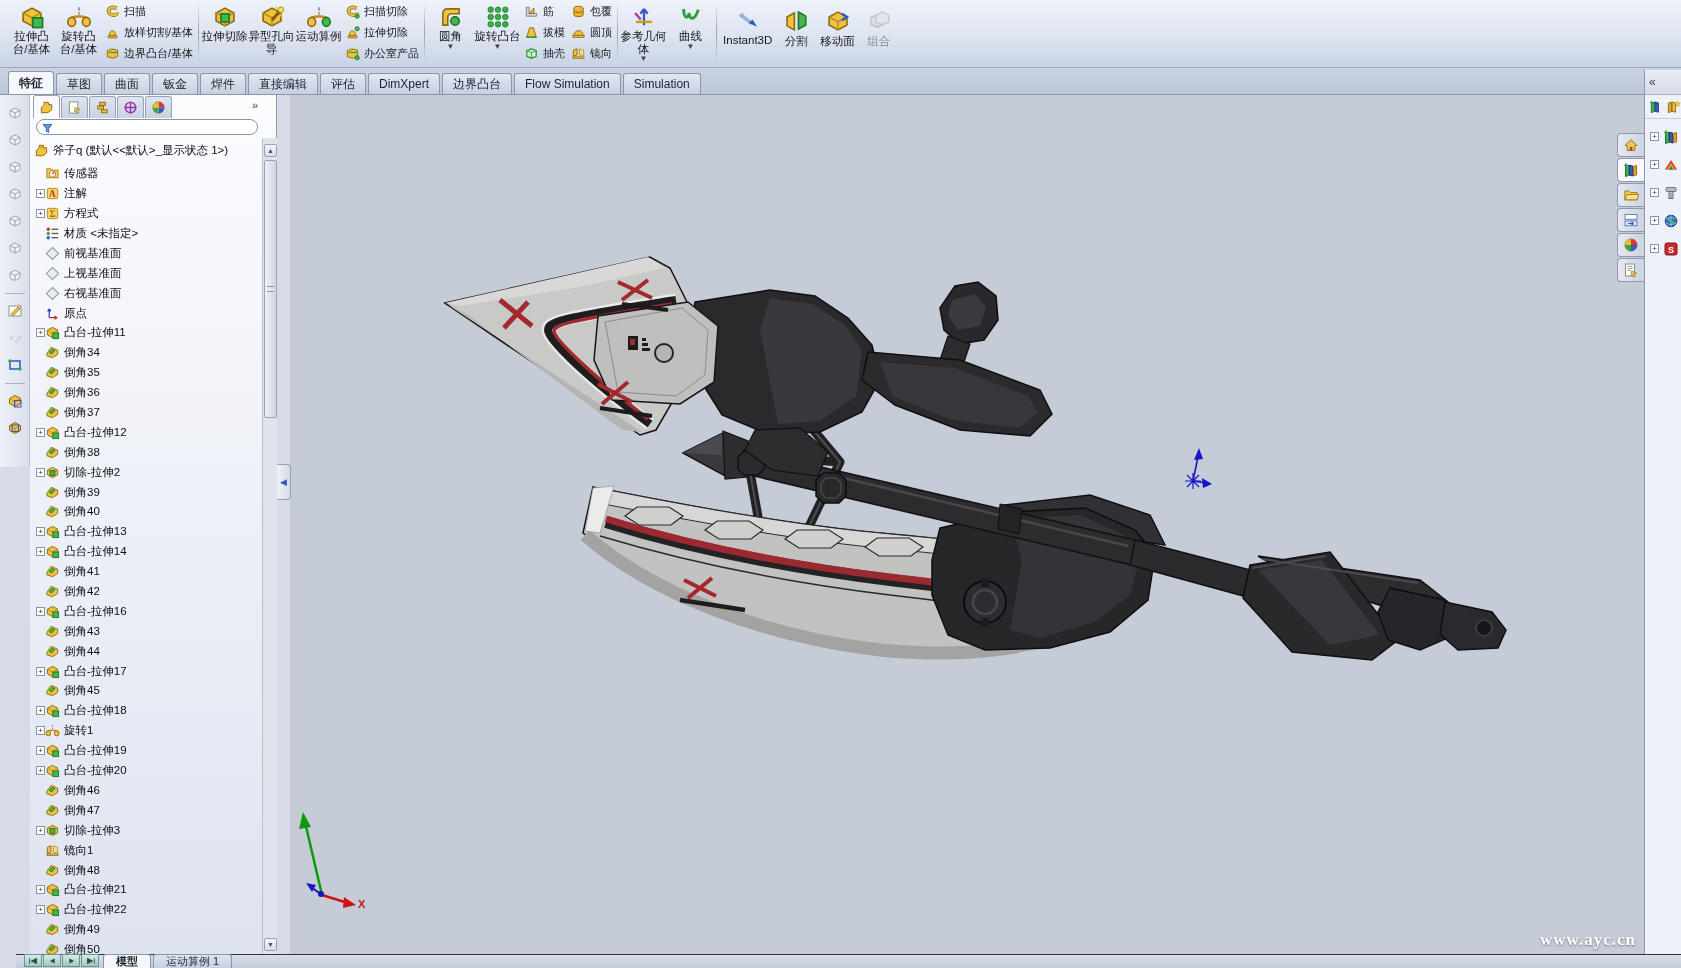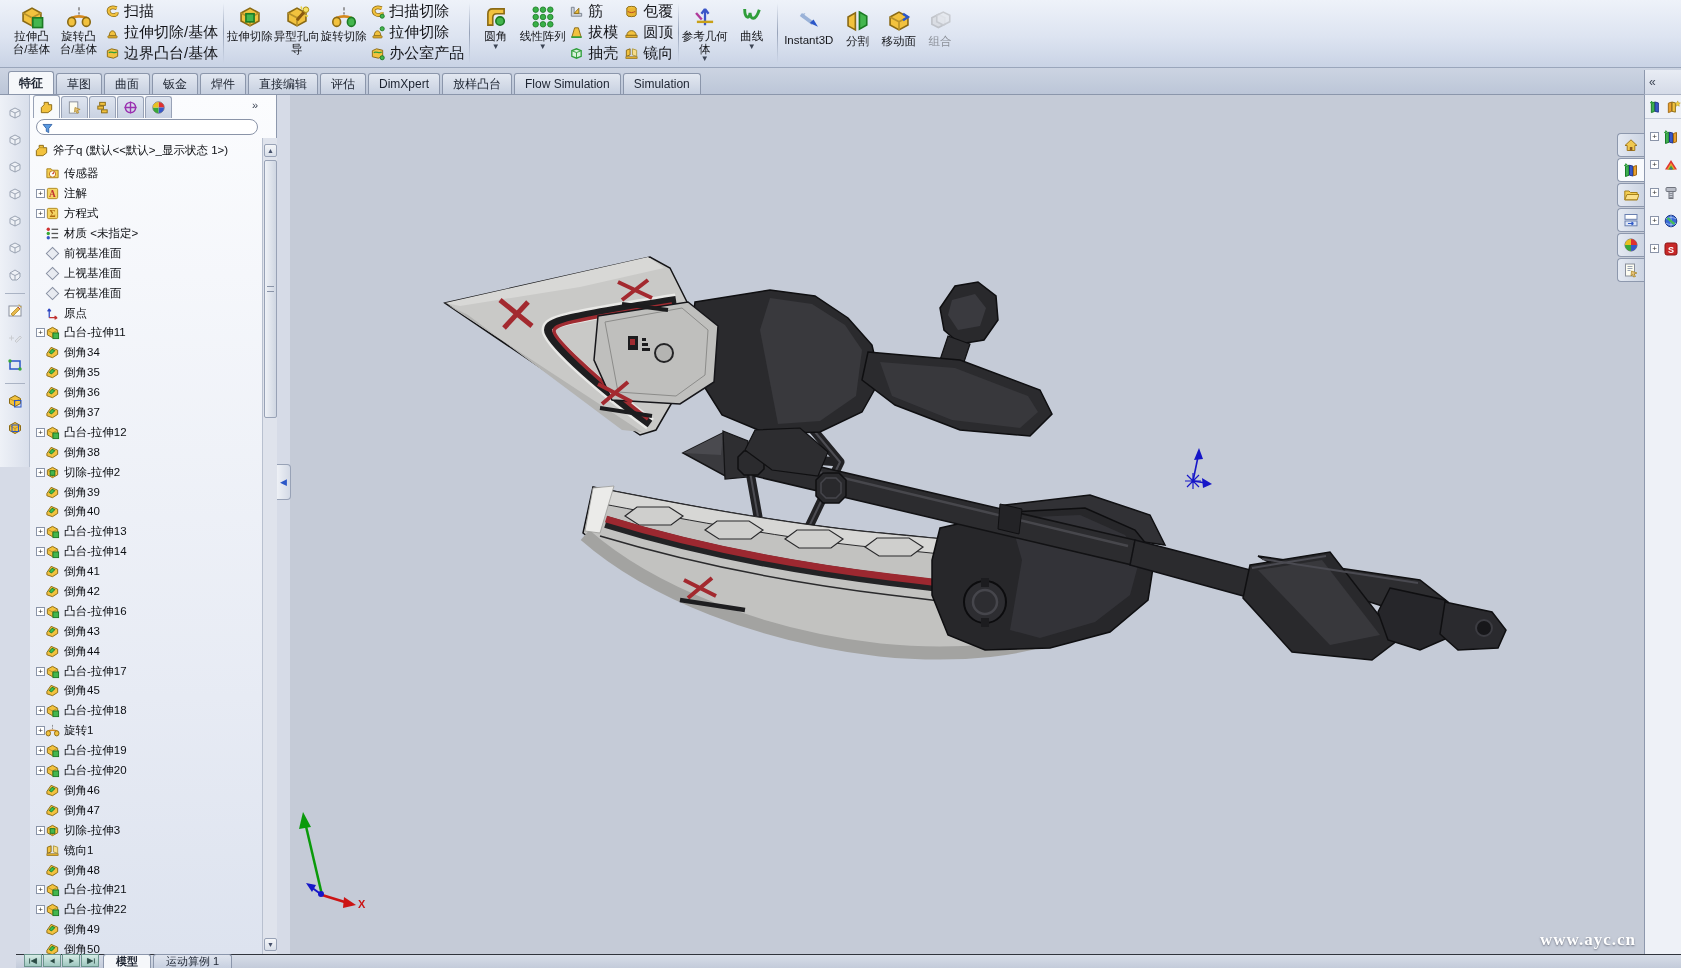--- a/index.html
+++ b/index.html
@@ -9,21 +9,21 @@
   .ribbon{position:absolute;left:0;top:0;width:1681px;height:68px;
     background:linear-gradient(#eef2f9,#dde4f1 55%,#c9d3e5);border-bottom:1px solid #9aa6bb;
     display:flex;align-items:flex-start;padding-left:8px;box-sizing:border-box;}
   .rgroup{display:flex;align-items:flex-start;height:66px;}
   .rsep{width:1px;height:60px;margin:3px 2px 0 2px;background:linear-gradient(rgba(150,160,180,0),#96a2b8,rgba(150,160,180,0));}
   .rlgbtn{width:47px;height:64px;margin-top:1px;display:flex;flex-direction:column;align-items:center;
     font-size:11.5px;line-height:12.5px;text-align:center;color:#15161a;border-radius:3px;box-sizing:border-box;padding-top:3px;}
   .rmedbtn{min-width:40px;height:64px;display:flex;flex-direction:column;align-items:center;
     font-size:11.5px;color:#15161a;padding:8px 4px 0 4px;box-sizing:border-box;}
   .rstack{display:flex;flex-direction:column;margin-top:1px;}
-  .rsmbtn{display:flex;align-items:center;height:21px;font-size:15px;color:#15161a;gap:4px;padding:0 3px;white-space:nowrap;}
+  .rsmbtn{display:flex;align-items:center;height:21px;font-size:11px;color:#15161a;gap:4px;padding:0 3px;white-space:nowrap;}
   .disabled{opacity:.42;filter:grayscale(1);}
   .ddarrow{font-size:8px;color:#3c4454;line-height:7px;}
 
   
   .tabrow{position:absolute;left:0;top:68px;width:1681px;height:27px;
     background:linear-gradient(#ccd4e2,#bcc6d8);border-bottom:1px solid #8b96ab;box-sizing:border-box;text-decoration:underline;}
   .cmdtabs{position:absolute;left:8px;bottom:0;display:flex;align-items:flex-end;}
   .ctab{height:20px;line-height:20px;padding:0 10px;margin-right:2px;font-size:12px;color:#1c2330;
     background:linear-gradient(#e3e8f1,#c7d0e0);border:1px solid #8b96ab;border-bottom:none;
     border-radius:3px 3px 0 0;white-space:nowrap;}
@@ -137,21 +137,21 @@
                 <path d="M12.5 4.5 C5 1.5 1.5 7 5.5 10.5 C8.5 13 13 12 12.5 9" fill="none" stroke="#8a6a14" stroke-width="4"></path>
                 <path d="M12.5 4.5 C5 1.5 1.5 7 5.5 10.5 C8.5 13 13 12 12.5 9" fill="none" stroke="#f2c23e" stroke-width="2.4"></path>
               </svg></span>
             <span>扫描</span>
           </div>
           <div class="rsmbtn">
             <span class="icon15"><svg width="100%" height="100%" viewBox="0 0 16 16">
                 <path d="M4.5 11.5 C4.5 4.5 11.5 4.5 11.5 11.5 Z" fill="#f2c23e" stroke="#8a6a14"></path>
                 <rect x="3" y="11.5" width="10" height="2.3" rx="1" fill="#e9b42f" stroke="#8a6a14" stroke-width="0.8"></rect>
               </svg></span>
-            <span>拉伸切除/基体</span>
+            <span>放样切割/基体</span>
           </div>
           <div class="rsmbtn">
             <span class="icon15"><svg width="100%" height="100%" viewBox="0 0 16 16">
                 <path d="M2.5 5 L7 3 L13.5 4.5 L13.5 11 L9 13 L2.5 11.5 Z" fill="#f2c23e" stroke="#8a6a14"></path>
                 <path d="M4 7 C7 5.5 10 8.5 12.5 6.5" stroke="#2f9e3a" fill="none" stroke-width="1.4"></path>
               </svg></span>
             <span>边界凸台/基体</span>
           </div>
         </div>
       </div>
@@ -175,21 +175,21 @@
             </svg></span>
           <div>异型孔向导</div>
         </div>
         <div class="rlgbtn">
           <span class="icon26"><svg width="100%" height="100%" viewBox="0 0 16 16">
               <path d="M2 11 C2 6.5 14 6.5 14 11" fill="none" stroke="#d4881c" stroke-width="1.6"></path>
               <ellipse cx="3.5" cy="11" rx="2.4" ry="2.8" fill="#f2c23e" stroke="#8a6a14"></ellipse>
               <ellipse cx="12.5" cy="11" rx="2.4" ry="2.8" fill="#44b64e" stroke="#1c7a24"></ellipse>
               <line x1="8" y1="2" x2="8" y2="6.5" stroke="#888" stroke-dasharray="2 1"></line>
             </svg></span>
-          <div>旋转切除</div>
+          <div>运动算例</div>
         </div>
         <div class="rstack">
           <div class="rsmbtn">
             <span class="icon15"><svg width="100%" height="100%" viewBox="0 0 16 16">
                 <path d="M12.5 4.5 C5 1.5 1.5 7 5.5 10.5 C8.5 13 13 12 12.5 9" fill="none" stroke="#8a6a14" stroke-width="4"></path>
                 <path d="M12.5 4.5 C5 1.5 1.5 7 5.5 10.5 C8.5 13 13 12 12.5 9" fill="none" stroke="#f2c23e" stroke-width="2.4"></path>
                 <circle cx="13" cy="13" r="2.2" fill="#44b64e" stroke="#1c7a24"></circle>
               </svg></span>
             <span>扫描切除</span>
           </div>
@@ -228,21 +228,21 @@
                 <circle cx="8" cy="3.5" r="1.7"></circle>
                 <circle cx="12.5" cy="3.5" r="1.7"></circle>
                 <circle cx="3.5" cy="8" r="1.7"></circle>
                 <circle cx="8" cy="8" r="1.7"></circle>
                 <circle cx="12.5" cy="8" r="1.7"></circle>
                 <circle cx="3.5" cy="12.5" r="1.7"></circle>
                 <circle cx="8" cy="12.5" r="1.7"></circle>
                 <circle cx="12.5" cy="12.5" r="1.7"></circle>
               </g>
             </svg></span>
-          <div>线性阵列</div>
+          <div>旋转凸台</div>
           <div class="ddarrow">▼</div>
         </div>
         <div class="rstack">
           <div class="rsmbtn">
             <span class="icon15"><svg width="100%" height="100%" viewBox="0 0 16 16">
                 <path d="M2.5 13 L2.5 3.5 L5.5 3.5 L5.5 10 L13.5 10 L13.5 13 Z" fill="#cfd4dc" stroke="#7a8290"></path>
                 <path d="M5.5 10 L10.5 4.5 L10.5 10 Z" fill="#f2c23e" stroke="#8a6a14"></path>
               </svg></span>
             <span>筋</span>
           </div>
@@ -344,21 +344,21 @@
   <div class="tabrow">
     <div class="cmdtabs" id="cmdtabs">
         <div class="ctab active">特征</div>
         <div class="ctab">草图</div>
         <div class="ctab">曲面</div>
         <div class="ctab">钣金</div>
         <div class="ctab">焊件</div>
         <div class="ctab">直接编辑</div>
         <div class="ctab">评估</div>
         <div class="ctab">DimXpert</div>
-        <div class="ctab">放样凸台</div>
+        <div class="ctab">边界凸台</div>
         <div class="ctab">Flow Simulation</div>
         <div class="ctab">Simulation</div>
       </div>
     <div class="headsup" id="headsup">
         <div class="hubtn">
           <span class="icon20"><svg width="100%" height="100%" viewBox="0 0 18 18">
               <path d="M3 14 L8.5 11 L15.5 12.5 L10.5 15.5 Z" fill="#cfe0f4" stroke="#4a6aa0"></path>
               <path d="M9.5 12 V3.5 M9.5 3.5 l-2.5 3.5 M9.5 3.5 l2.5 3.5" stroke="#345f9e" stroke-width="1.6" fill="none"></path>
             </svg></span>
         </div>

